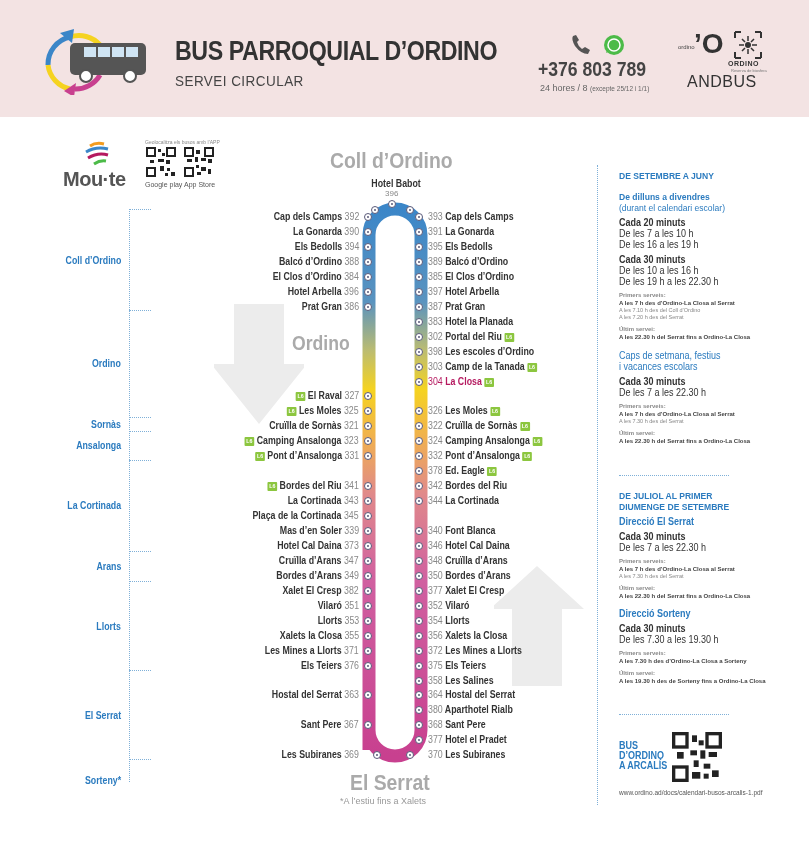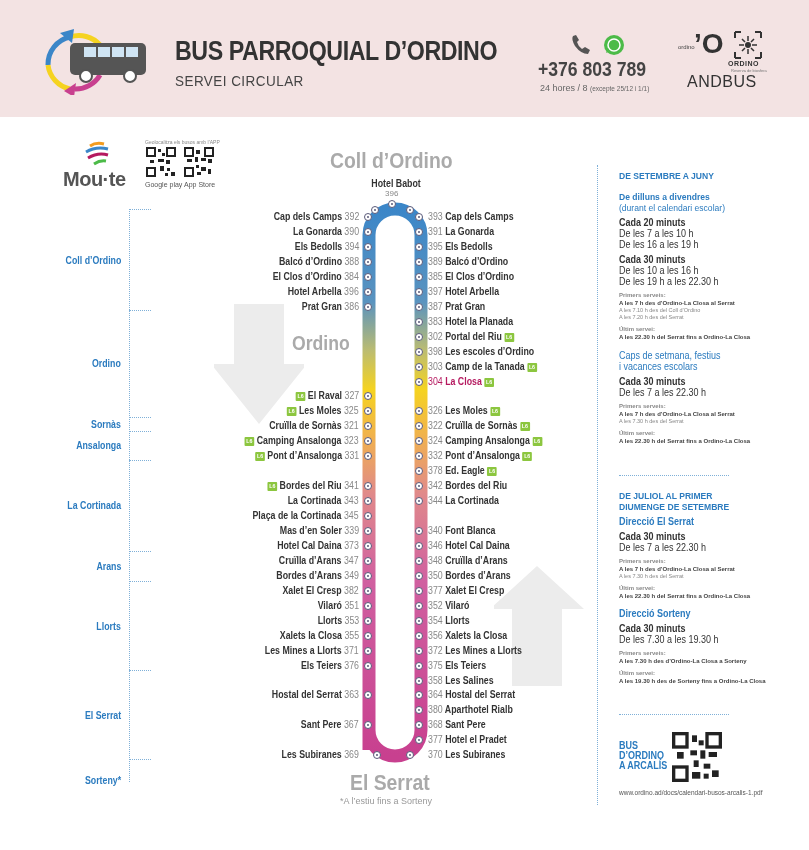--- a/index.html
+++ b/index.html
@@ -182,21 +182,21 @@
       <stop offset="0.68" stop-color="#d060a0"></stop>
       <stop offset="1" stop-color="#c8408f"></stop>
     </linearGradient>
   </defs>
   <path d="M9 555 L9 40 A26 26 0 0 1 61 40 L61 535 A26 26 0 0 1 9 535" stroke="url(#rg)" stroke-width="13" fill="none" transform="translate(0,0)"></path>
 </svg>
 
 <div class="bigtitle" style="left:330px;top:148px;font-size:22px;transform-origin:left">Coll d’Ordino</div>
 <div class="bigtitle" style="left:292px;top:332px;font-size:20px;transform-origin:left">Ordino</div>
 <div class="bigtitle" style="left:350px;top:770px;font-size:22px;transform-origin:left">El Serrat</div>
-<div style="position:absolute;left:340px;top:796px;font-size:9px;color:#999;white-space:nowrap">*A l’estiu fins a Sorteny</div>
+<div style="position:absolute;left:340px;top:796px;font-size:9px;color:#999;white-space:nowrap">*A l’estiu fins a Xalets</div>
 
 <div class="stop" style="left:368px;top:178px;font-size:10px">Hotel Babot</div>
 <div style="position:absolute;left:385px;top:189px;font-size:8px;color:#888">396</div>
 <div class="dot" style="left:388px;top:200px"></div>
 <div class="dot" style="left:371px;top:206px"></div>
 <div class="dot" style="left:406px;top:206px"></div>
 
 <div id="left-stops">
     <div class="stop left" style="right: 450px; top: 211px;"><span>Cap dels Camps</span> <span class="num">392</span></div>
     <div class="dot" style="left: 364px; top: 213px;"></div>

